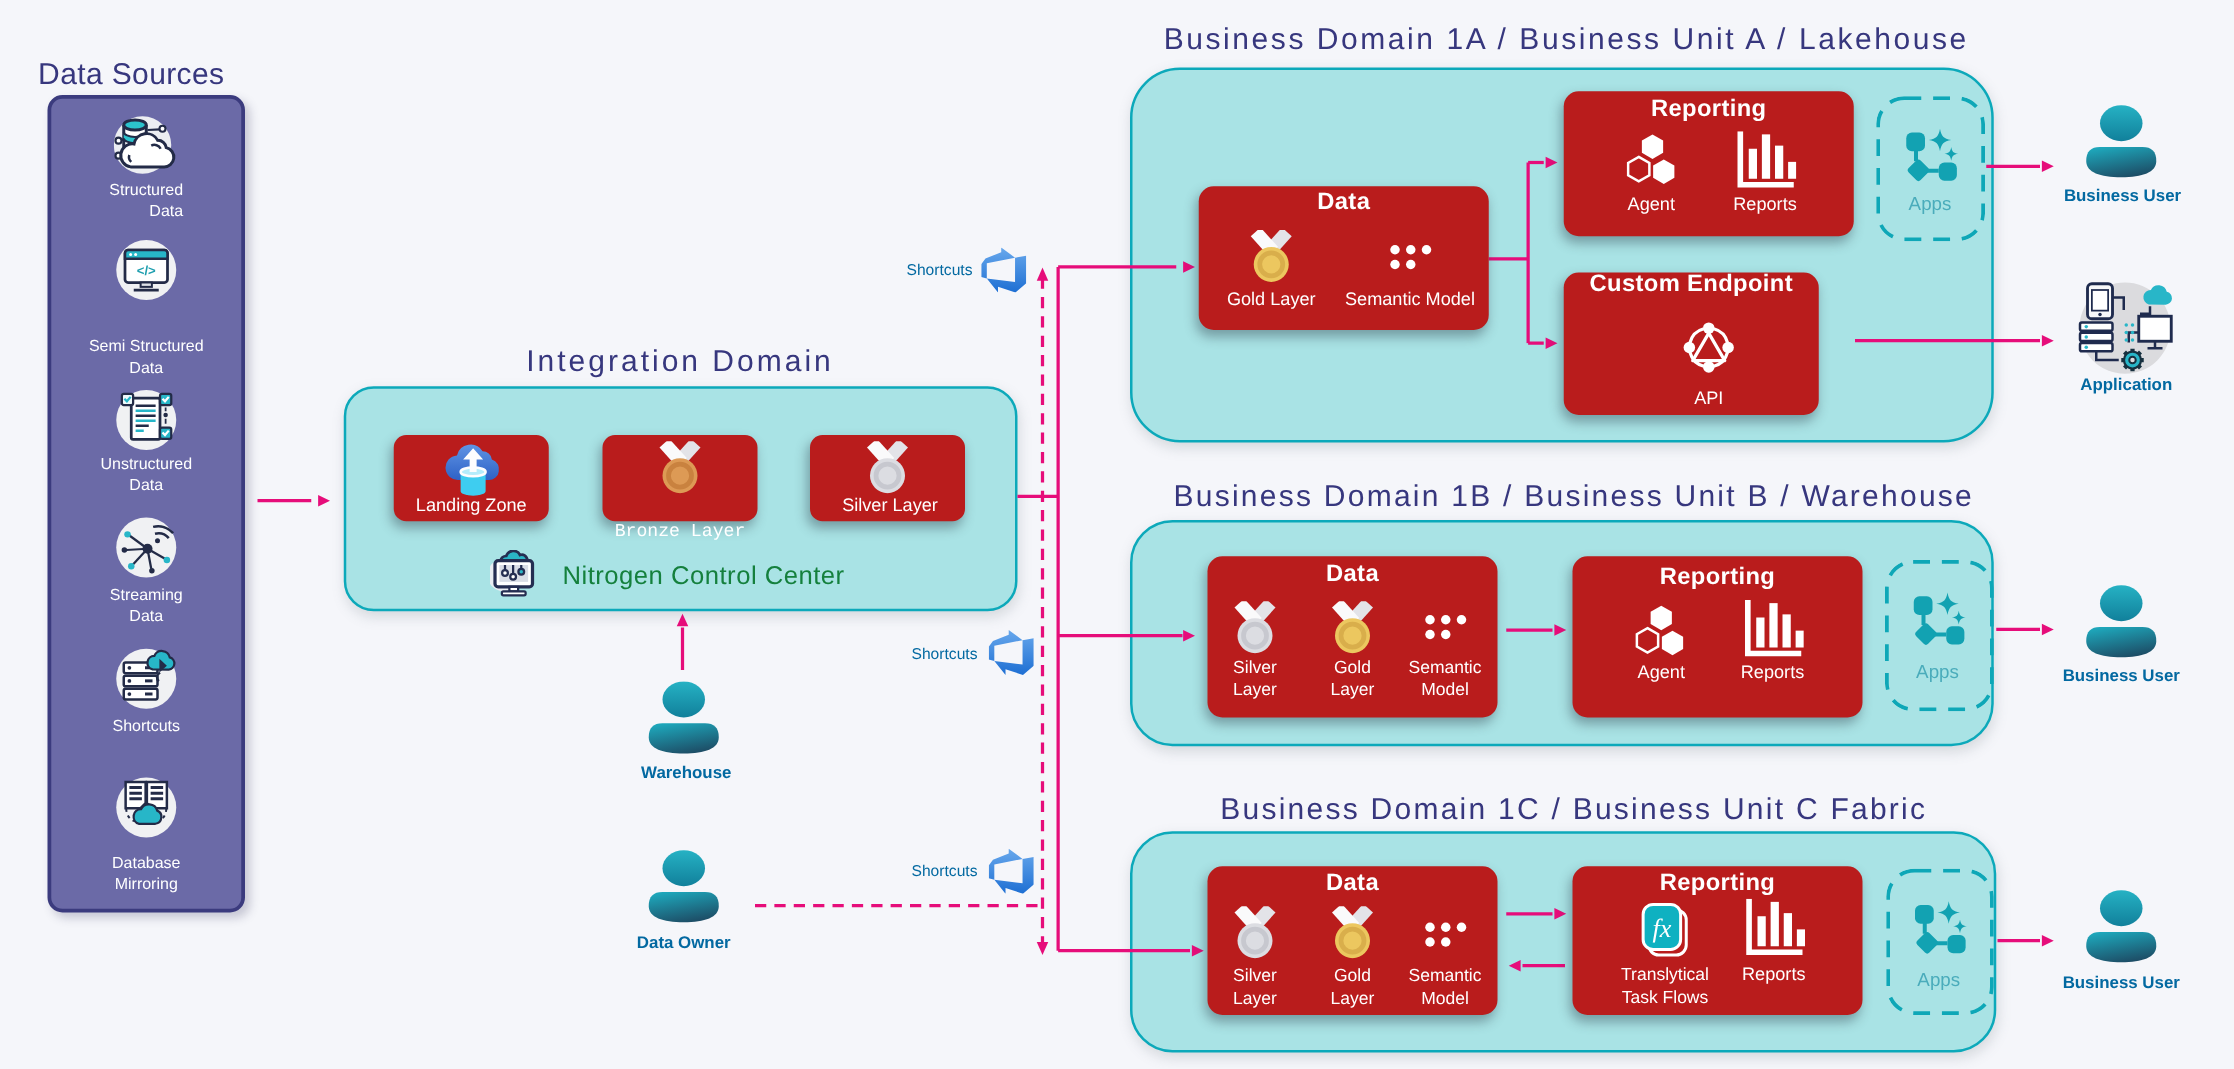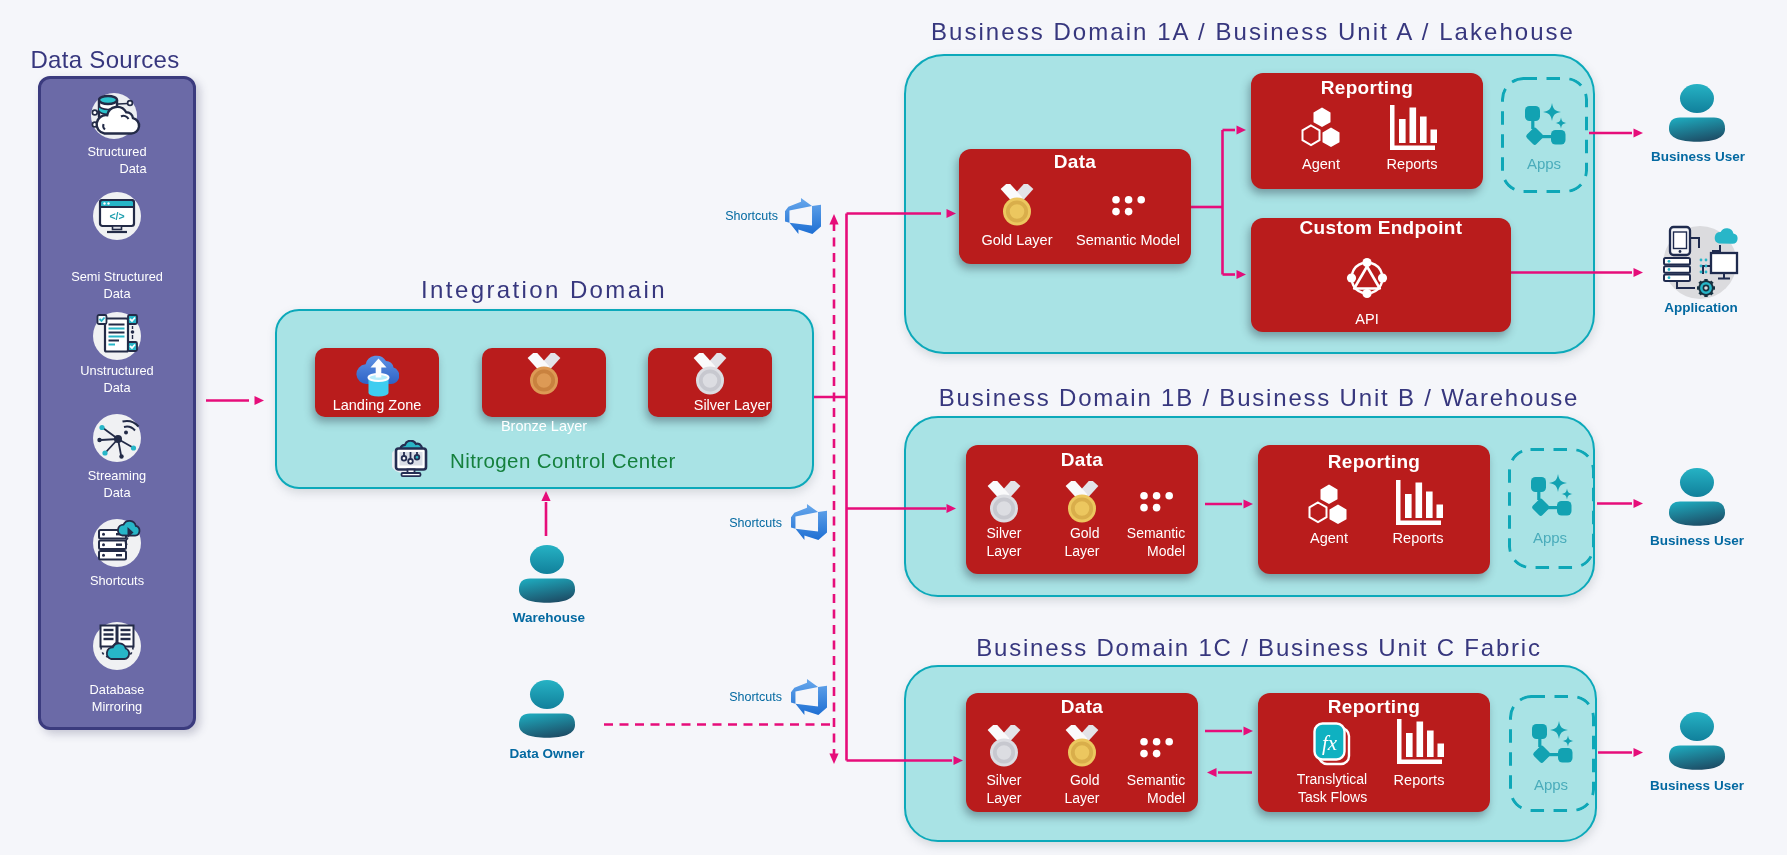--- a/index.html
+++ b/index.html
@@ -2,21 +2,21 @@
 <html><head>
 <meta charset="utf-8">
 <style>
   html,body{margin:0;padding:0}
   body{width:1787px;height:855px;position:relative;background:#f5f6fa;font-family:"Liberation Sans",sans-serif;overflow:hidden}
   .abs{position:absolute;z-index:6}
   .sectitle{position:absolute;z-index:7;color:#37377e;font-size:24px;letter-spacing:1.8px;white-space:nowrap;transform:translateX(-50%)}
   .bigbox{position:absolute;background:#a9e3e5;border:2.5px solid #0ca9ba;box-sizing:border-box;z-index:1;box-shadow:1px 4px 10px rgba(100,115,125,.22)}
   .tbox{position:absolute;background:#b91c1c;border-radius:12px;box-shadow:-2px 5px 9px rgba(45,60,72,.42);color:#fff;box-sizing:border-box;z-index:4}
   .tbox .bt{position:absolute;width:100%;text-align:center;font-weight:bold;font-size:19px;letter-spacing:.3px}
-  .ilabel{position:absolute;z-index:5;color:#fff;font-size:14.5px;text-align:right;white-space:nowrap;transform:translateX(-50%);line-height:17.5px}
+  .ilabel{position:absolute;z-index:5;color:#fff;font-size:14.5px;text-align:center;white-space:nowrap;transform:translateX(-50%);line-height:17.5px}
   .ilabel.sm{font-size:14px}
   .applabel{position:absolute;z-index:5;color:#4aacbb;font-size:15px;text-align:center;transform:translateX(-50%)}
   .dashbox{position:absolute;border-radius:22px;box-sizing:border-box;z-index:4}
   .perslabel{position:absolute;z-index:7;color:#0369a1;font-size:13.5px;font-weight:bold;text-align:center;transform:translateX(-50%);white-space:nowrap}
   .shlabel{position:absolute;z-index:7;color:#0369a1;font-size:12.5px;font-weight:normal;white-space:nowrap;transform:translateX(-100%)}
   .pslabel{position:absolute;z-index:7;color:#fff;font-size:12.8px;text-align:center;transform:translateX(-50%);line-height:16.5px}
 </style>
 </head>
 <body>
 
@@ -73,38 +73,38 @@
 </svg>
 
 <div class="sectitle" style="left:105px;top:46px;letter-spacing:.3px;">Data Sources</div>
 <div class="abs" style="left:38px;top:76px;width:158px;height:654px;background:#6b6aa7;border:3px solid #3b3b7e;border-radius:12px;box-sizing:border-box;box-shadow:4px 4px 8px rgba(60,60,100,.25)"></div>
 
 <div class="sectitle" style="left:544px;top:276.3px;letter-spacing:2.4px;">Integration Domain</div>
 <div class="bigbox" style="left:275px;top:309px;width:539px;height:180px;border-radius:24px;"></div>
 <div class="tbox" style="left:315px;top:348px;width:124px;height:69px;border-radius:10px;"></div>
 <div class="ilabel" style="left:377px;top:397px;">Landing Zone</div>
 <div class="tbox" style="left:482px;top:348px;width:124px;height:69px;border-radius:10px;"></div>
-<div class="ilabel" style="left:544px;top:418px;">Bronze Layer</div>
+<div class="ilabel" style="left:544px;top:418px;font-family:Liberation Mono, monospace;">Bronze Layer</div>
 <div class="tbox" style="left:648px;top:348px;width:124px;height:69px;border-radius:10px;"></div>
-<div class="ilabel" style="left:732px;top:397px;">Silver Layer</div>
+<div class="ilabel" style="left:712px;top:397px;">Silver Layer</div>
 <div class="abs" style="left:450px;top:449px;color:#15803d;font-size:20.5px;letter-spacing:.4px;">Nitrogen Control Center</div>
 
 <div class="sectitle" style="left:1253px;top:18px;letter-spacing:2.05px;">Business Domain 1A / Business Unit A / Lakehouse</div>
 <div class="bigbox" style="left:904px;top:54px;width:691px;height:300px;border-radius:40px;"></div>
 <div class="tbox" style="left:959px;top:149px;width:232px;height:115px;">
   <div class="bt" style="top:2px;">Data</div>
 </div>
 <div class="ilabel" style="left:1017px;top:232px;">Gold Layer</div>
 <div class="ilabel" style="left:1128px;top:232px;">Semantic Model</div>
 <div class="tbox" style="left:1251px;top:73px;width:232px;height:116px;">
   <div class="bt" style="top:4px;">Reporting</div>
 </div>
 <div class="ilabel" style="left:1321px;top:156px;">Agent</div>
 <div class="ilabel" style="left:1412px;top:156px;">Reports</div>
-<div class="tbox" style="left:1251px;top:218px;width:260px;height:114px;">
+<div class="tbox" style="left:1251px;top:218px;width:204px;height:114px;">
   <div class="bt" style="top:-1px;">Custom Endpoint</div>
 </div>
 <div class="ilabel" style="left:1367px;top:311px;">API</div>
 <svg class="dashbox" style="left:1501px;top:77px" width="87" height="116">
     <rect x="1.5" y="1.5" width="84" height="113" rx="21" fill="none" stroke="#0ea7b7" stroke-width="3" stroke-dasharray="13.5 9.5"></rect>
   </svg>
 <div class="applabel" style="left:1544px;top:155px;">Apps</div>
 
 <div class="sectitle" style="left:1259px;top:384px;">Business Domain 1B / Business Unit B / Warehouse</div>
 <div class="bigbox" style="left:904px;top:416px;width:691px;height:181px;border-radius:34px;"></div>

